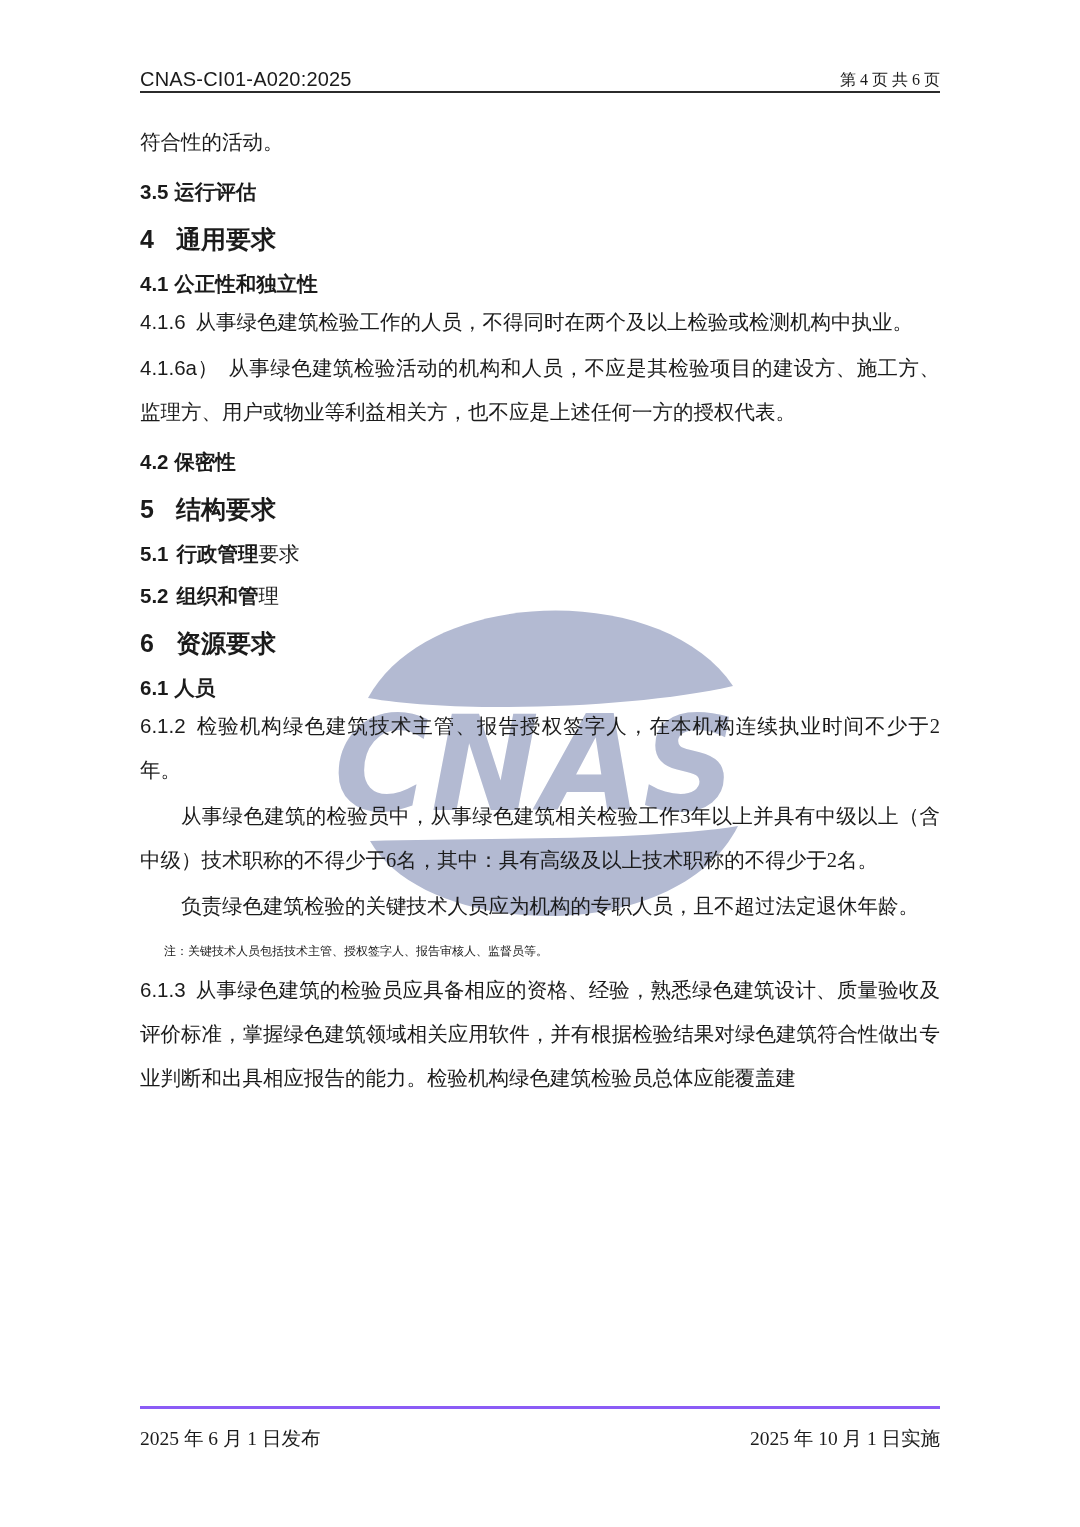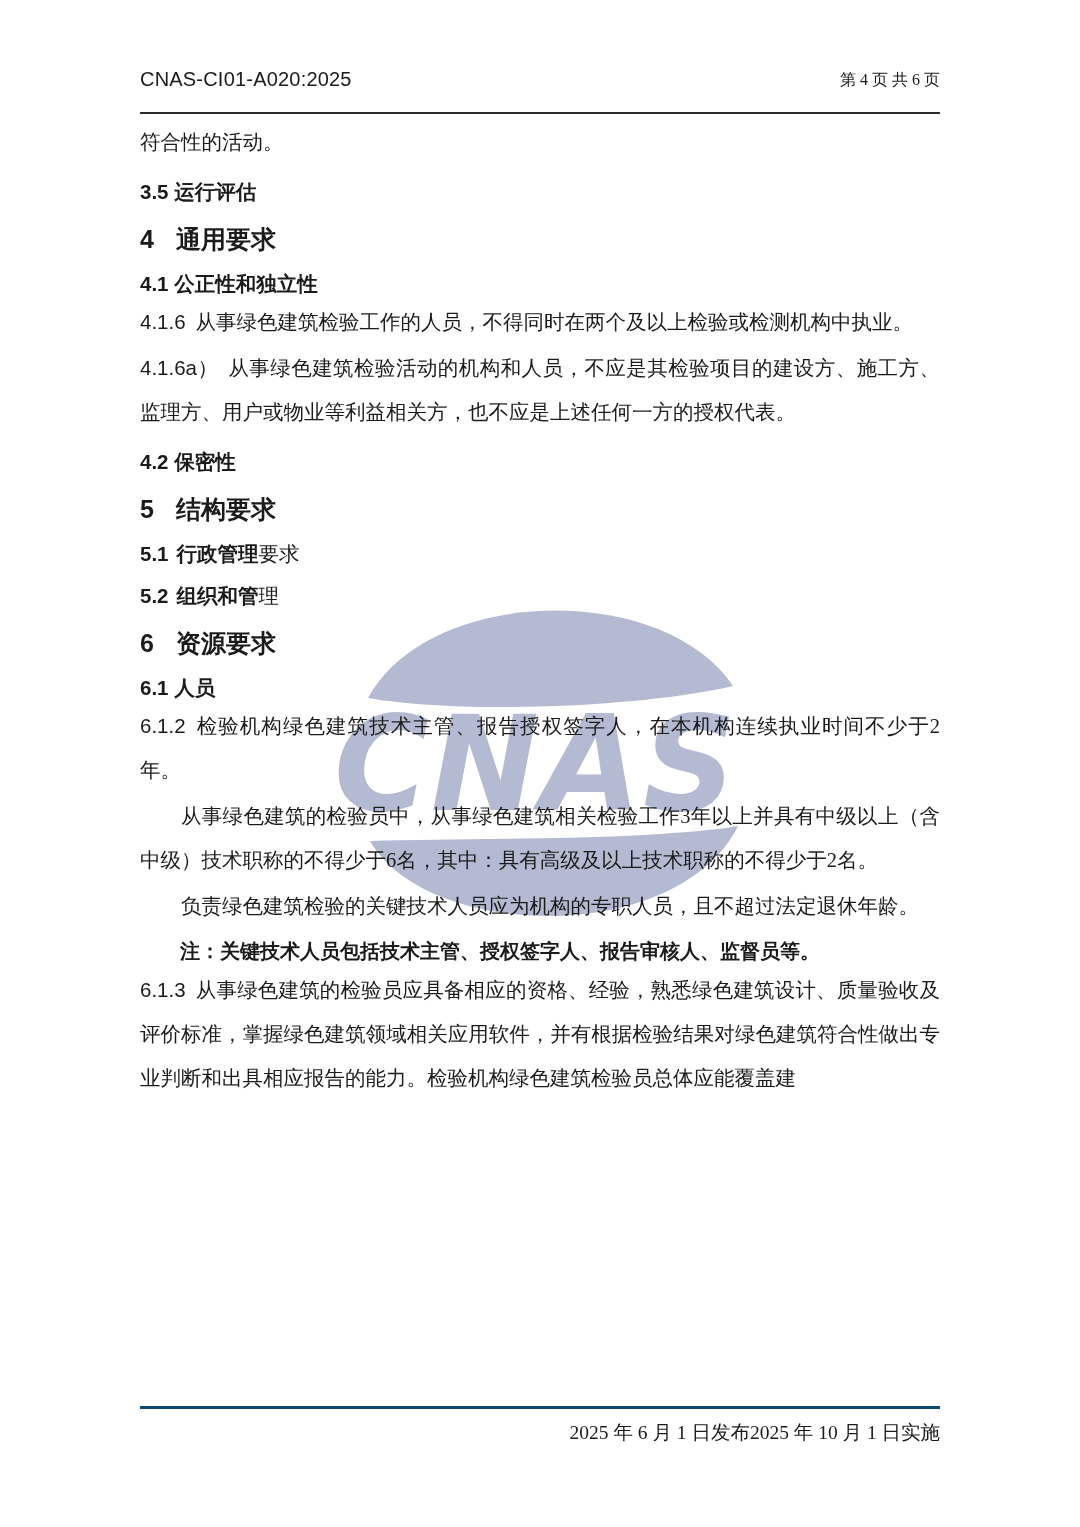--- a/index.html
+++ b/index.html
@@ -7,21 +7,21 @@
     position:relative;
     width:1080px; height:1527px;
     background:#ffffff;
     overflow:hidden;
     font-family:"Liberation Serif", serif;
     color:#1b1b1b;
   }
   
   .header {
     position:absolute; top:0; left:140px; right:140px; z-index:2;
-    padding-top:68px; padding-bottom:21px;
+    padding-top:68px; padding-bottom:0;
     border-bottom:2px solid #2b2b2b;
     display:flex; justify-content:space-between; align-items:flex-end;
   }
   .doc-code { font-family:"Liberation Sans", sans-serif; font-size:20px; letter-spacing:.2px; }
   .page-label { font-size:16px; }
   
   .watermark { position:absolute; left:328px; top:594px; width:444px; height:366px; z-index:0; }
   
   .main { position:absolute; top:118px; left:140px; right:140px; z-index:1; }
   p.body {
@@ -34,28 +34,28 @@
     font-family:Liberation Sans, sans-serif; font-weight:bold;
     font-size:25px; line-height:34px; margin:16px 0 0 0;
   }
   .sub {
     font-family:"Liberation Sans", sans-serif; font-weight:bold;
     font-size:20.5px; line-height:28px; margin:14px 0 0 0;
   }
   .sub .rest { font-weight:normal; }
   .sub .num { margin-right:8px; }
   .ch .num { margin-right:22px; }
-  .note { font-size:20px; line-height:30px; margin:8px 0 0 0; text-indent:2em;font-weight:bold; }
+  .note { font-size:12px; line-height:30px; margin:8px 0 0 0; text-indent:2em; }
   
   .footer {
     position:absolute; left:140px; right:140px; top:1406px; z-index:2;
     background:#fff;
-    border-top:3px solid #0c4a6e;
-    padding-top:10px;
-    display:flex; justify-content:flex-end;
+    border-top:3px solid #8b5cf6;
+    padding-top:16px;
+    display:flex; justify-content:space-between;
     font-size:19.5px;
   }
 </style>
 </head>
 <body>
 
 <div class="page">
 
   <svg class="watermark" viewBox="0 0 444 366" aria-hidden="true">
     <path d="M 40 104 C 100 -8 335 -13 405 92 C 310 114 130 120 40 104 Z" fill="#b3bad2"></path>

